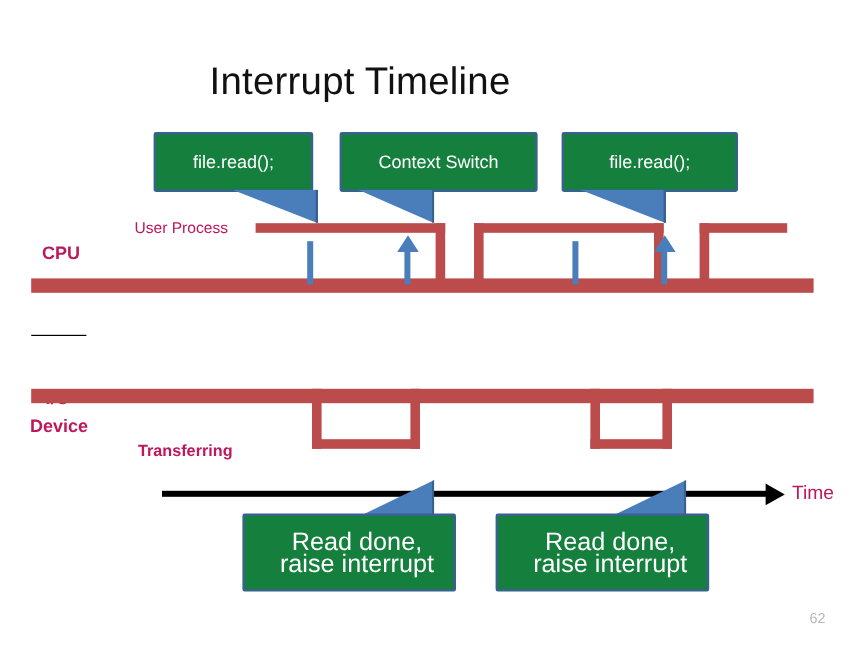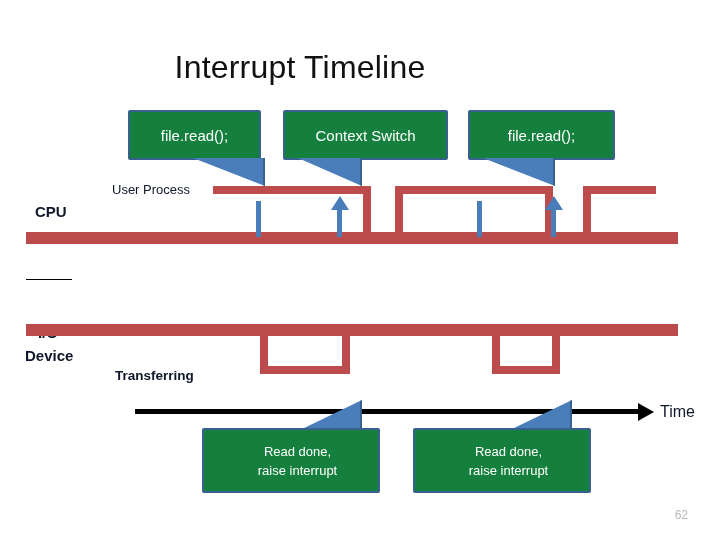--- a/index.html
+++ b/index.html
@@ -38,21 +38,21 @@
     box-sizing: border-box;
     color: #ffffff;
     display: flex;
     align-items: center;
     justify-content: center;
     text-align: center;
     font-size: 15px;
     line-height: 19px;
     border-radius: 2px;
   }
-  .callout.two-line { font-size: 13px; padding-left: 13px; }
+  .callout.two-line { font-size: 21px; padding-left: 13px; }
 
   
   .tail {
     position: absolute;
     background: #4a7ebb;
     border-right: 2px solid #39618f;
   }
   .tail-down {
     
     clip-path: polygon(0% 0%, 100% 0%, 100% 100%);
@@ -79,21 +79,21 @@
     width: 0;
     height: 0;
     border-left: 9px solid transparent;
     border-right: 9px solid transparent;
     border-bottom: 14px solid #4a7ebb;
   }
 
   
   .lbl {
     position: absolute;
-    color: #0f172a;
+    color: #be185d;
     white-space: nowrap;
     text-align: center;
   }
   #lbl-user-process { font-size: 13px; font-weight: 400; }
   #lbl-cpu { font-size: 15px; font-weight: bold; }
   #lbl-io-1, #lbl-io-2 { font-size: 15px; font-weight: bold; }
   #lbl-transferring { font-size: 13.5px; font-weight: 400; }
   #lbl-time { font-size: 16px; font-weight: 400; }
 
   

